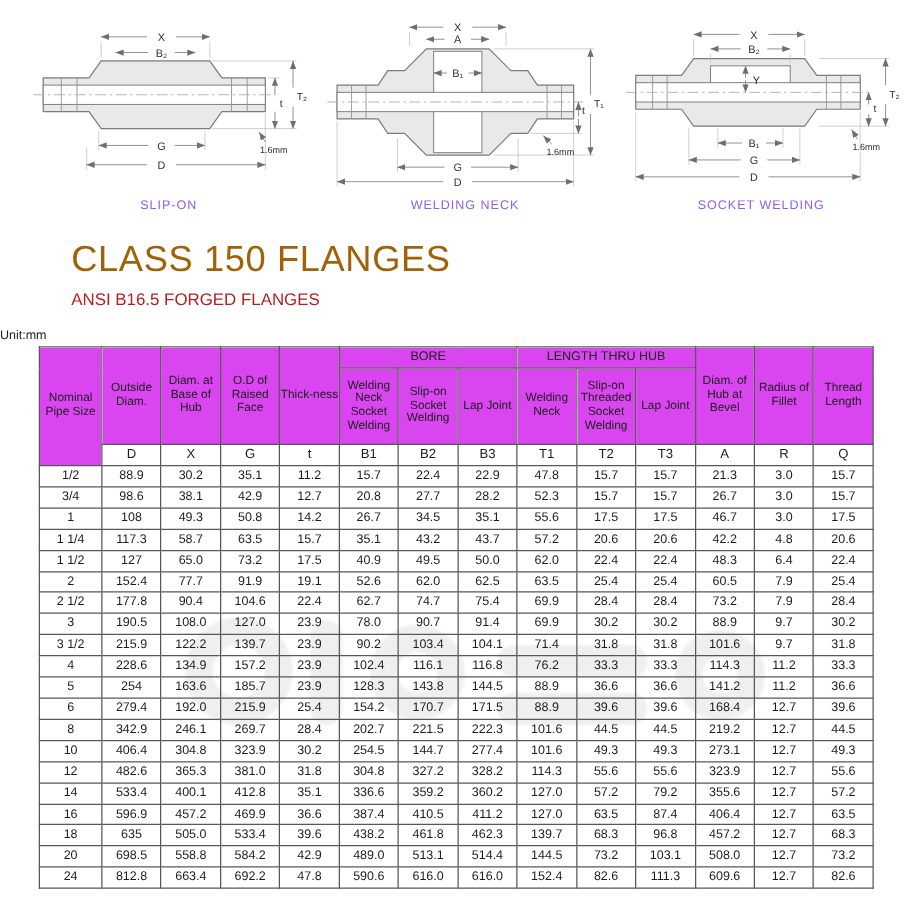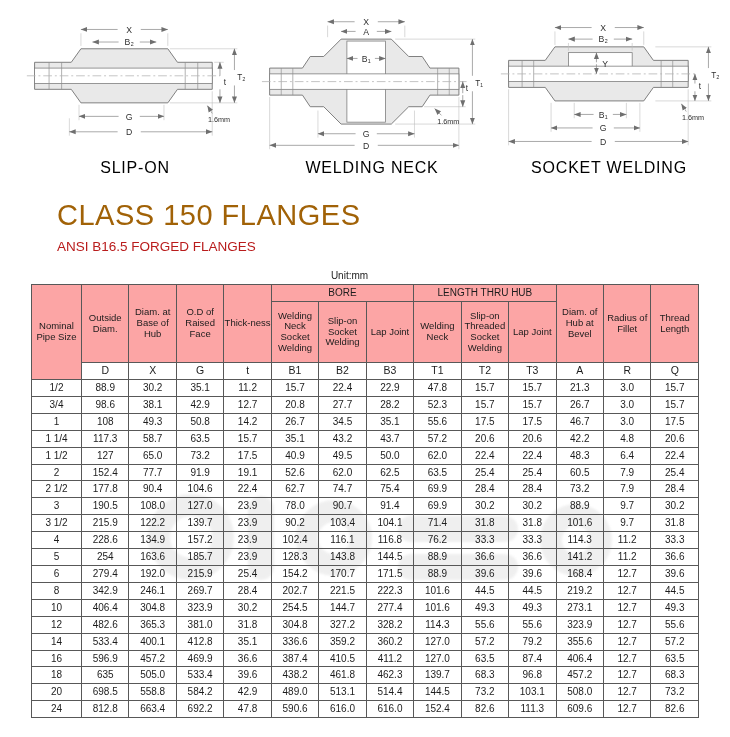--- a/index.html
+++ b/index.html
@@ -12,52 +12,52 @@
   .page { position:relative; width:730px; height:737px; overflow:hidden; background:#fff; }
 
   
   .diagrams {
     display:flex; justify-content:space-between;
     padding:14px 8px 0 22px;
   }
   .diagram { margin:0; text-align:center; width:226px; }
   .diagram svg { width:224px; height:141px; display:block; margin:0 auto; }
   .diagram figcaption {
-    font-size:16px; letter-spacing:0.8px; color:#000000; margin-top:4px;
+    font-size:10px; letter-spacing:0.8px; color:#8b5cf6; margin-top:4px;
   }
   svg text { font-family:"Liberation Sans", sans-serif; fill:#2f2f2f; }
   .part { fill:#e9e9e9; stroke:#7b7b7b; stroke-width:1; }
   .bore { fill:#ffffff; stroke:#7b7b7b; stroke-width:0.8; }
   .weld { stroke:#8d8d8d; stroke-width:0.7; }
   .cline { stroke:#b2b2b2; stroke-width:0.8; stroke-dasharray:9 3 2 3; }
   .dim { stroke:#8f8f8f; stroke-width:0.8; }
   .ext { stroke:#bdbdbd; stroke-width:0.6; }
   .dt  { font-size:9px; text-anchor:middle; }
   .dts { font-size:8.5px; }
   .dtn { font-size:7.5px; text-anchor:middle; }
 
   
   .title-block { margin:22px 0 0 57px; }
   .title-block h1 {
     margin:0; font-size:29px; font-weight:400; letter-spacing:0.5px; color:#a16207;
   }
   .subtitle { margin-top:7px; font-size:13.5px; color:#b91c1c; }
 
   
-  .unit-note { text-align:center; margin:16px 31px 3px 0; font-size:10px; color:#222; }
+  .unit-note { text-align:left; margin:16px 31px 3px 0; font-size:10px; color:#222; }
   table.flange {
     border-collapse:collapse; table-layout:fixed;
     width:668px; margin-left:31px; background:transparent;
     position:relative; z-index:1;
   }
   .flange th, .flange td {
     border:1px solid #585858; text-align:center; vertical-align:middle;
     padding:0; overflow:hidden;
   }
-  .flange thead th { background:#fca5a5; font-weight:400; font-size:9.5px; line-height:1.13; }
+  .flange thead th { background:#d946ef; font-weight:400; font-size:9.5px; line-height:1.13; }
   .flange tr.r1 { height:17px; }
   .flange tr.r1 th.grp { font-size:10px; }
   .flange tr.r2 { height:61px; }
   .flange tr.r3 { height:17px; }
   .flange th.sym { background:#ffffff; font-size:10.5px; font-weight:400; }
   .flange tbody td { font-size:10px; height:15.9px; line-height:15.9px; background:transparent; }
 
   
   .watermark {
     position:absolute; left:148px; top:482px; width:470px; height:118px;

